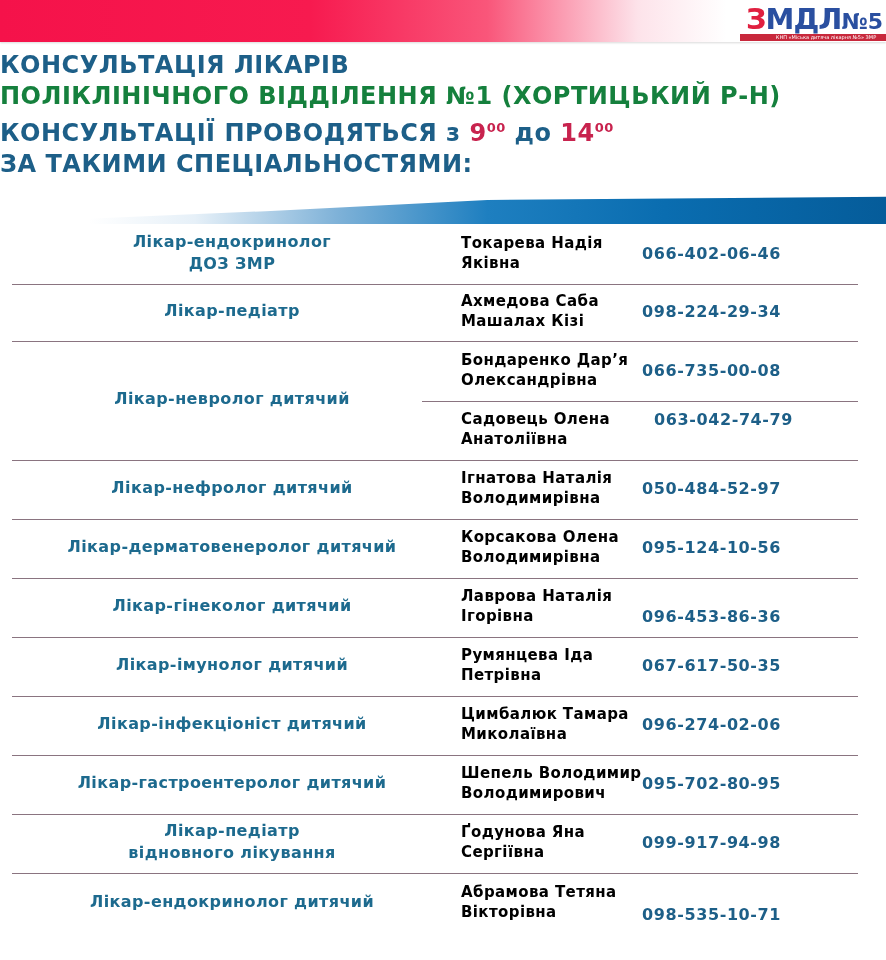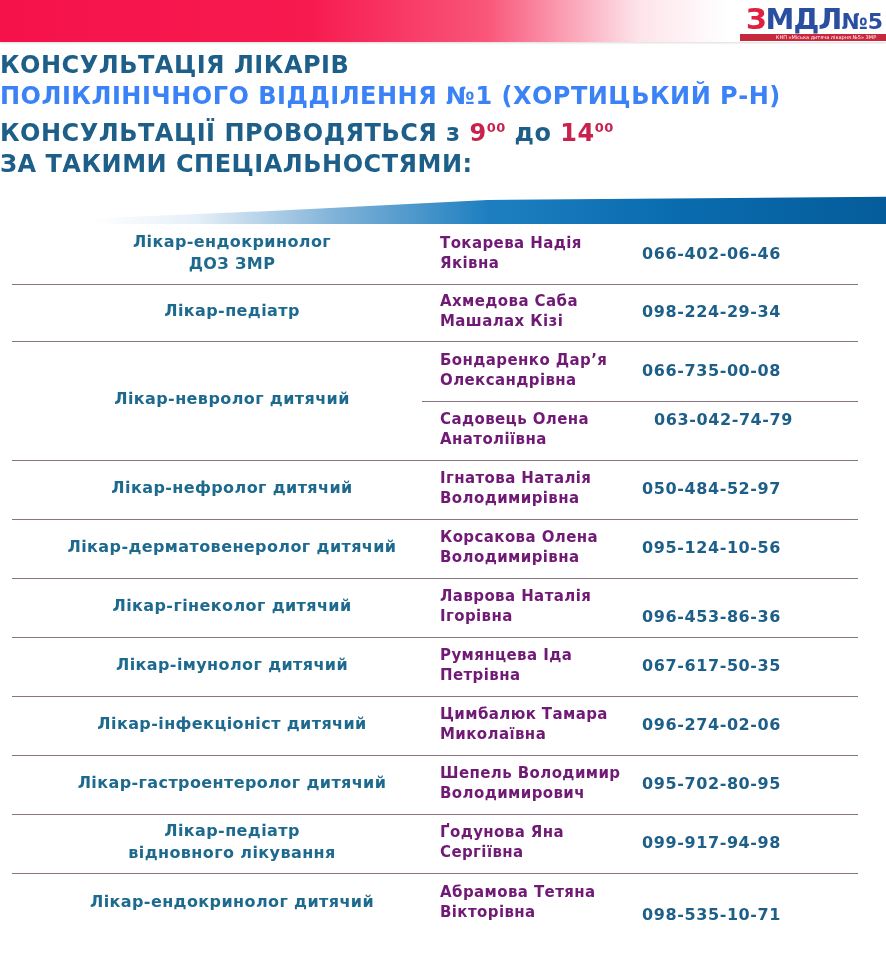--- a/index.html
+++ b/index.html
@@ -27,38 +27,38 @@
   .logo-strip {
     position: absolute; left: 0; top: 30px; width: 172px; height: 7px;
     background: #c8283c; color: #fff; font-size: 5px; line-height: 7px;
     text-align: center; white-space: nowrap; overflow: hidden;
   }
   .header {
     position: absolute; left: 0; top: 50px; width: 886px; text-align: left;
     font-weight: bold; letter-spacing: 0.5px;
   }
   .header .line { font-size: 24px; line-height: 31px; color: #1d5f88; }
-  .header .line.red { color: #3b82f6; }
+  .header .line.red { color: #15803d; }
   .header sup { font-size: 13px; vertical-align: 9px; }
   .header .red-inline { color: #c8234e; }
   .blue-band {
     position: absolute; left: 0; top: 192px; width: 886px; height: 32px;
     background: linear-gradient(90deg, rgba(255,255,255,0) 10%, #e6f0f8 22%, #7fb2d8 38%, #1e7fc0 55%, #0a6db0 75%, #055c9a 100%);
     clip-path: polygon(0 100%, 0 95%, 30% 60%, 55% 25%, 100% 15%, 100% 100%);
   }
   .table { position: absolute; left: 0; top: 226px; width: 886px; }
   .row { position: relative; border-bottom: 1.5px solid #8a7480; margin: 0 28px 0 12px; }
   .row.last { border-bottom: none; }
   .spec {
     position: absolute; left: 0; width: 440px; text-align: center;
     color: #1d6a8e; font-weight: bold; font-size: 16px; line-height: 22px; letter-spacing: 0.4px;
   }
   .doc {
-    position: absolute; left: 428px; width: 200px;
-    color: #701a75; font-weight: bold; font-size: 15px; line-height: 20px; letter-spacing: 0.4px;
+    position: absolute; left: 449px; width: 200px;
+    color: #000000; font-weight: bold; font-size: 15px; line-height: 20px; letter-spacing: 0.4px;
   }
   .phone {
     position: absolute; left: 630px; width: 150px;
     color: #1d5f88; font-weight: bold; font-size: 16px; letter-spacing: 0.6px;
   }
   .subsep {
     position: absolute; left: 410px; right: 0; border-top: 1.5px solid #8a7480;
   }
 </style>
 </head>

